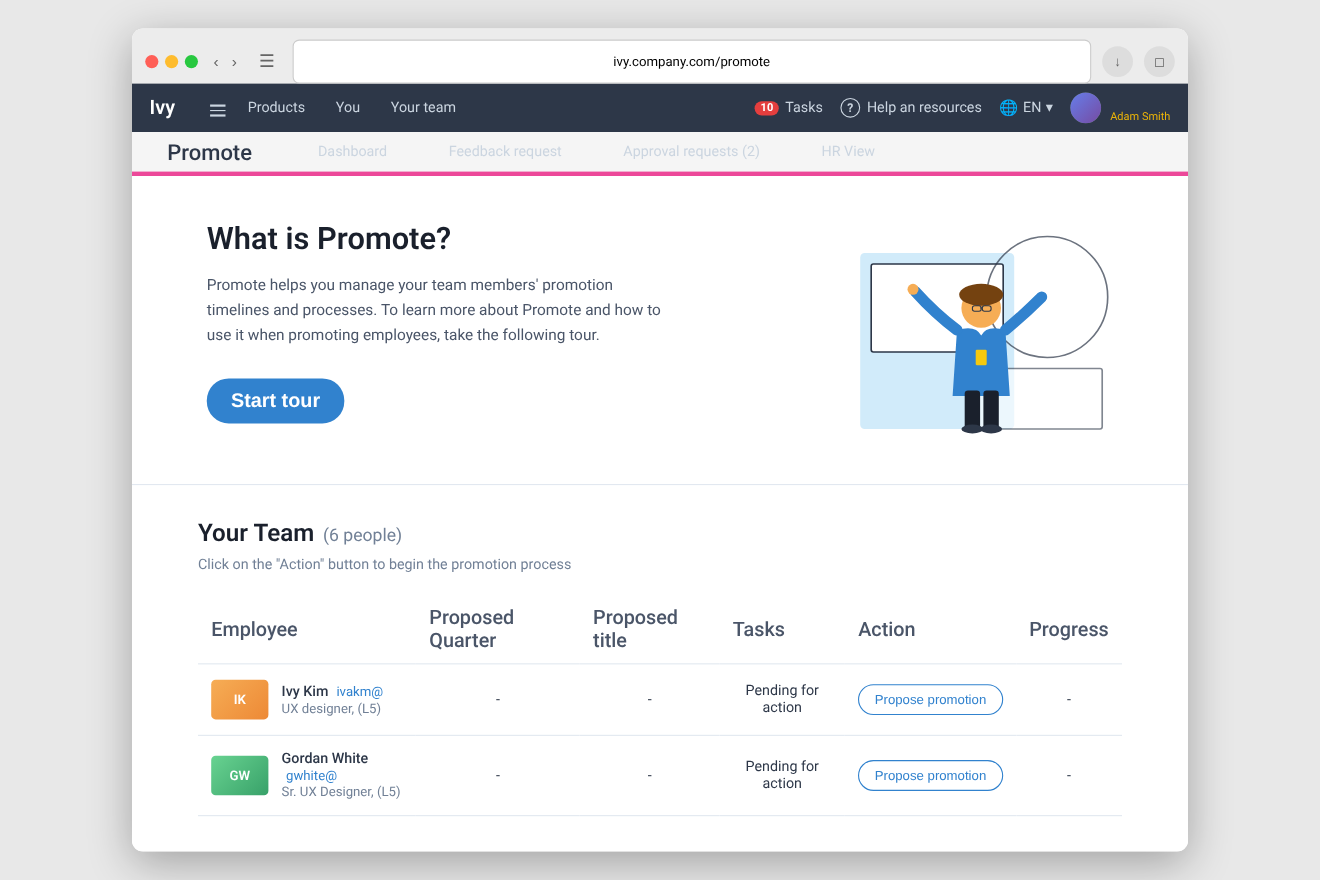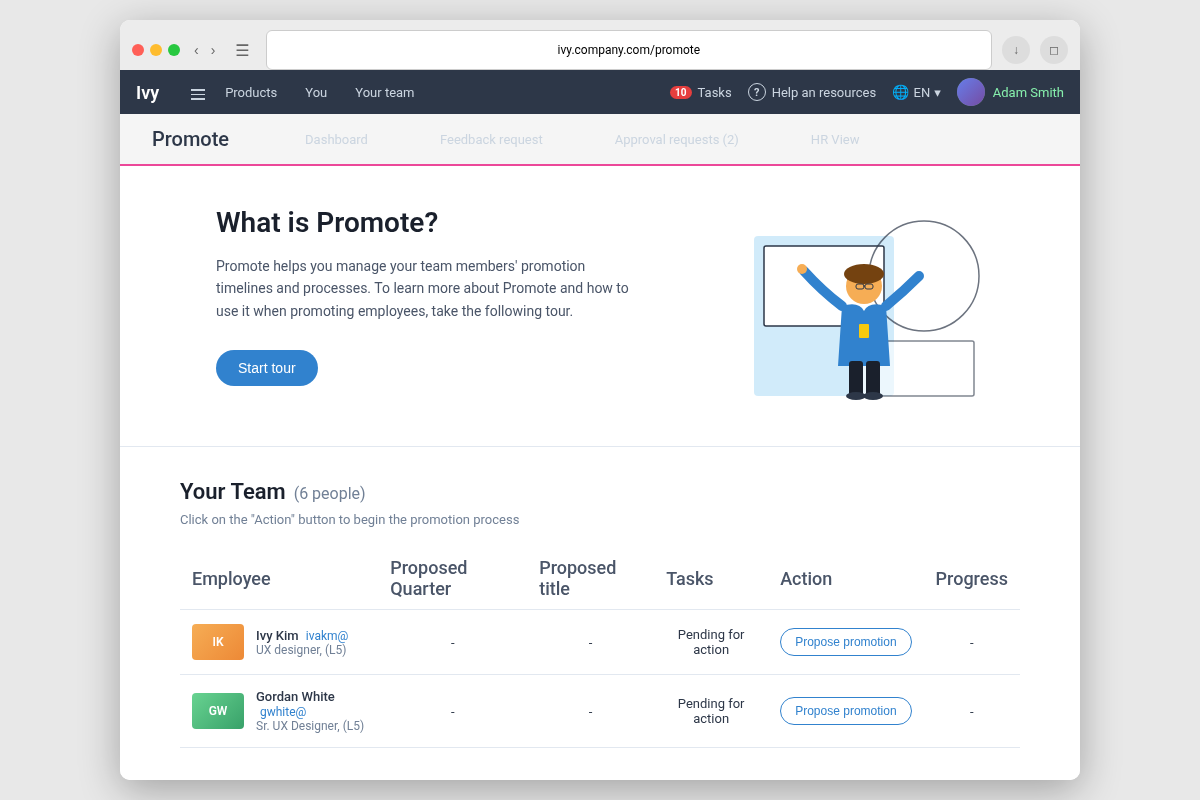--- a/index.html
+++ b/index.html
@@ -178,65 +178,65 @@
       gap: 4px;
       color: #cbd5e0;
       font-size: 13px;
       cursor: pointer;
     }
     .globe-icon {
       font-size: 14px;
     }
     .user-avatar-wrap {
       display: flex;
-      align-items: center;
+      align-items: flex-end;
       gap: 8px;
-      color: #86efac;
-      font-size: 13px;
+      color: #eab308;
+      font-size: 10px;
       cursor: pointer;
     }
     .user-avatar {
       width: 28px; height: 28px;
       border-radius: 50%;
       background: #718096;
       display: flex;
       align-items: center;
       justify-content: center;
       overflow: hidden;
     }
     .user-avatar-img {
       width: 100%; height: 100%;
       background: linear-gradient(135deg, #667eea, #764ba2);
       border-radius: 50%;
     }
     
     .sub-navbar {
       background: #f5f5f5;
-      border-bottom: 2px solid #ec4899;
-      height: 52px;
+      border-bottom: 4px solid #ec4899;
+      height: 40px;
       display: flex;
       align-items: center;
       padding: 0 32px;
-      gap: 48px;
+      gap: 32px;
     }
     .promote-title {
       font-size: 20px;
       font-weight: 500;
       color: #2d3748;
       margin-right: 16px;
     }
     
     .main-content {
       background: white;
       min-height: 540px;
       padding: 0;
     }
     
     .hero-section {
-      padding: 40px 96px;
+      padding: 40px 68px;
       display: flex;
       align-items: flex-start;
       justify-content: space-between;
       border-bottom: 1px solid #e2e8f0;
       gap: 40px;
     }
     .hero-text {
       max-width: 420px;
     }
     .hero-title {
@@ -250,22 +250,22 @@
       color: #4a5568;
       line-height: 1.6;
       margin-bottom: 28px;
     }
     .start-tour-btn {
       background: #3182ce;
       color: white;
       border: none;
       border-radius: 20px;
       padding: 10px 22px;
-      font-size: 14px;
-      font-weight: 400;
+      font-size: 18px;
+      font-weight: 700;
       cursor: pointer;
     }
     
     .hero-illustration {
       width: 280px;
       height: 200px;
       flex-shrink: 0;
       position: relative;
     }
     

